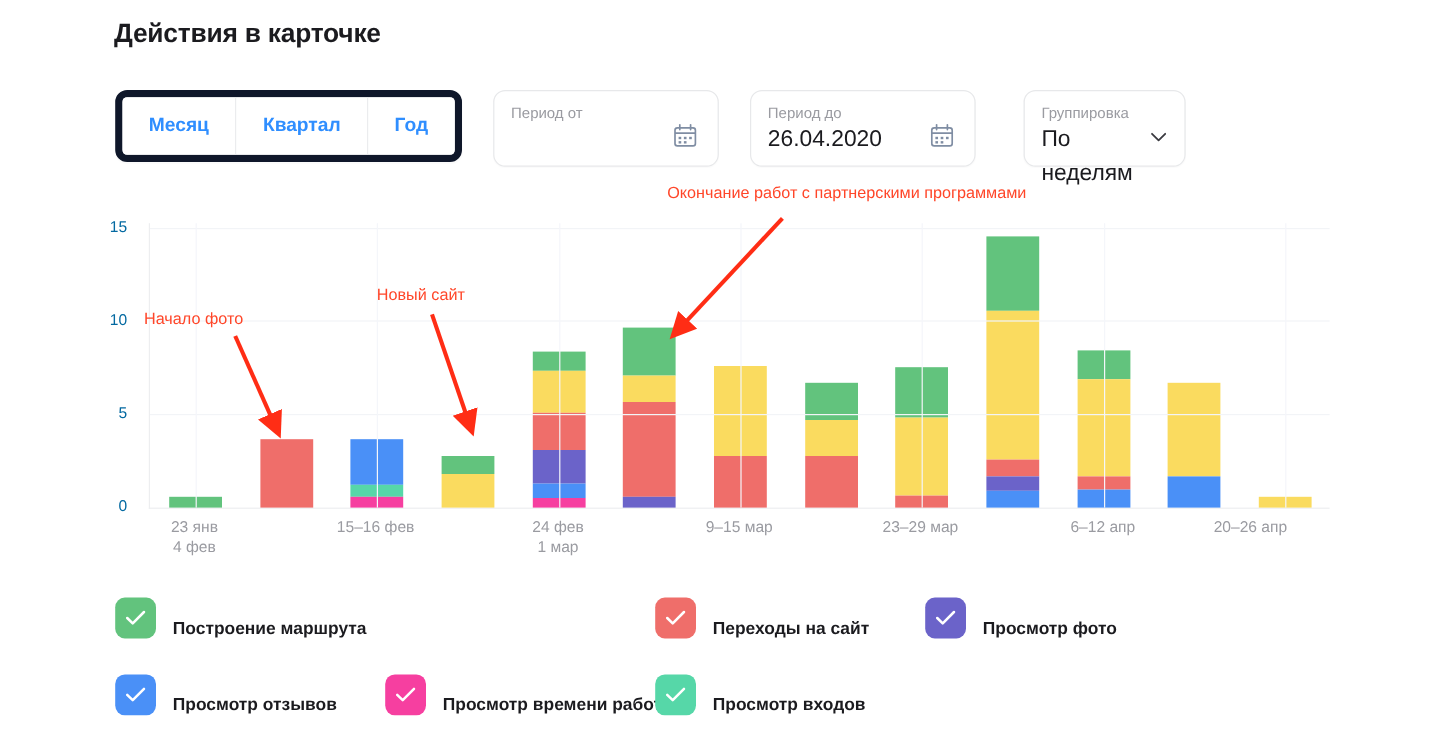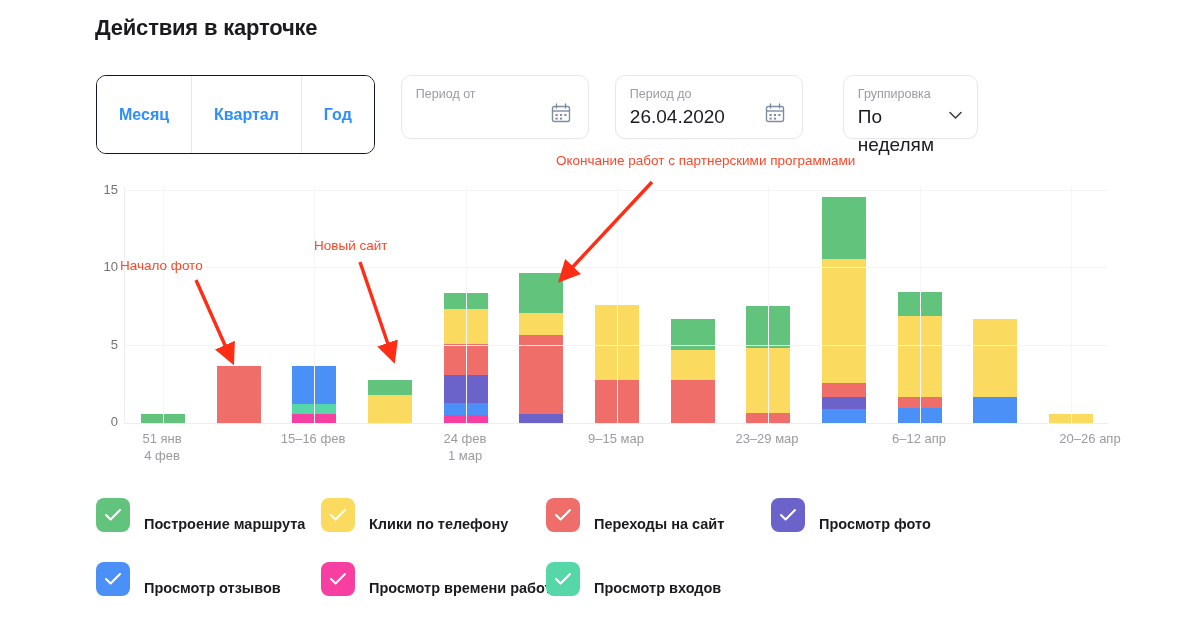--- a/index.html
+++ b/index.html
@@ -17,25 +17,25 @@
     position: absolute; left: 95px; top: 15px;
     font-size: 22px; font-weight: bold; color: #1b1b1f;
     letter-spacing: -0.2px;
   }
 
   
   .toolbar { position: absolute; left: 96px; top: 75px; display: flex; align-items: flex-start; }
 
   .segmented {
     display: flex;
-    border: 1px solid #0f172a;
+    border: 6px solid #0f172a;
     border-radius: 10px;
     background: #fff;
     overflow: hidden;
-    height: 79px;
+    height: 60px;
     box-shadow: 0 1px 1px rgba(0,0,0,0.02);
   }
   .segmented .seg {
     display: flex; align-items: center; justify-content: center;
     padding: 0 22px; height: 100%;
     font-size: 16px; font-weight: bold; color: #2f8eff;
     border-right: 1px solid #e7e8ea;
     cursor: pointer; background: #fff;
     min-width: 70px;
   }
@@ -75,21 +75,21 @@
     border-bottom: 1px solid #edeef0;
   }
   .gridline {
     position: absolute; left: 0; right: 0; height: 1px; background: #f2f4f7;
   }
   .vgridline {
     position: absolute; top: 0; bottom: 0; width: 1px; background: #f4f6fa;
   }
   .yticks { position: absolute; left: 0; top: 0; width: 22px; height: 238px; }
   .yticks span {
-    position: absolute; right: 0; font-size: 13px; color: #737373;
+    position: absolute; right: 12px; font-size: 13px; color: #0369a1;
     transform: translateY(-50%); white-space: nowrap;
   }
 
   
   .bars { position: absolute; left: 0; right: 0; bottom: 0; top: 0; }
   .bar-slot { position: absolute; bottom: 0; }
   .bar {
     position: absolute; bottom: 0; left: 50%; transform: translateX(-50%);
     width: 44px; display: flex; flex-direction: column-reverse;
   }
@@ -288,40 +288,40 @@
         <div class="vgridline" style="left: 341px;"></div>
         <div class="vgridline" style="left: 492px;"></div>
         <div class="vgridline" style="left: 643px;"></div>
         <div class="vgridline" style="left: 795px;"></div>
         <div class="vgridline" style="left: 946px;"></div>
       </div>
   </div>
 
   <div class="xlabels">
       <div class="xlabel" style="left: 38px;">
-        <div>51 янв</div>
+        <div>23 янв</div>
         <div>4 фев</div>
       </div>
       <div class="xlabel" style="left: 189px;">
         <div>15–16 фев</div>
       </div>
       <div class="xlabel" style="left: 341px;">
         <div>24 фев</div>
         <div>1 мар</div>
       </div>
       <div class="xlabel" style="left: 492px;">
         <div>9–15 мар</div>
       </div>
       <div class="xlabel" style="left: 643px;">
         <div>23–29 мар</div>
       </div>
       <div class="xlabel" style="left: 795px;">
         <div>6–12 апр</div>
       </div>
-      <div class="xlabel" style="left: 966px;">
+      <div class="xlabel" style="left: 918px;">
         <div>20–26 апр</div>
       </div>
     </div>
 
   <div>
     <svg class="arrow-svg" style="left:0;top:0;width:1200px;height:630px;">
       <defs>
         <marker id="ah" markerWidth="7" markerHeight="7" refX="2.2" refY="3.2" orient="auto">
           <path d="M0,0 L6.5,3.2 L0,6.4 z" fill="#ff2d15"></path>
         </marker>
@@ -341,28 +341,20 @@
 
   <div class="legend" style="position: absolute; height: 130px;">
       <div class="legend-item" style="position: absolute; left: 0px; top: 0px;">
         <div class="legend-box" style="background: rgb(98, 195, 125);">
           <svg width="18" height="14" viewBox="0 0 18 14">
             <polyline points="2,7 6.6,11.5 16,2" fill="none" stroke="#ffffff" stroke-width="2.1" stroke-linecap="round" stroke-linejoin="round"></polyline>
           </svg>
         </div>
         <div class="legend-label">Построение маршрута</div>
       </div>
-      <div class="legend-item" style="position: absolute; left: 225px; top: 0px;">
-        <div class="legend-box" style="background: rgb(250, 219, 95);">
-          <svg width="18" height="14" viewBox="0 0 18 14">
-            <polyline points="2,7 6.6,11.5 16,2" fill="none" stroke="#ffffff" stroke-width="2.1" stroke-linecap="round" stroke-linejoin="round"></polyline>
-          </svg>
-        </div>
-        <div class="legend-label">Клики по телефону</div>
-      </div>
       <div class="legend-item" style="position: absolute; left: 450px; top: 0px;">
         <div class="legend-box" style="background: rgb(239, 110, 106);">
           <svg width="18" height="14" viewBox="0 0 18 14">
             <polyline points="2,7 6.6,11.5 16,2" fill="none" stroke="#ffffff" stroke-width="2.1" stroke-linecap="round" stroke-linejoin="round"></polyline>
           </svg>
         </div>
         <div class="legend-label">Переходы на сайт</div>
       </div>
       <div class="legend-item" style="position: absolute; left: 675px; top: 0px;">
         <div class="legend-box" style="background: rgb(107, 99, 201);">

